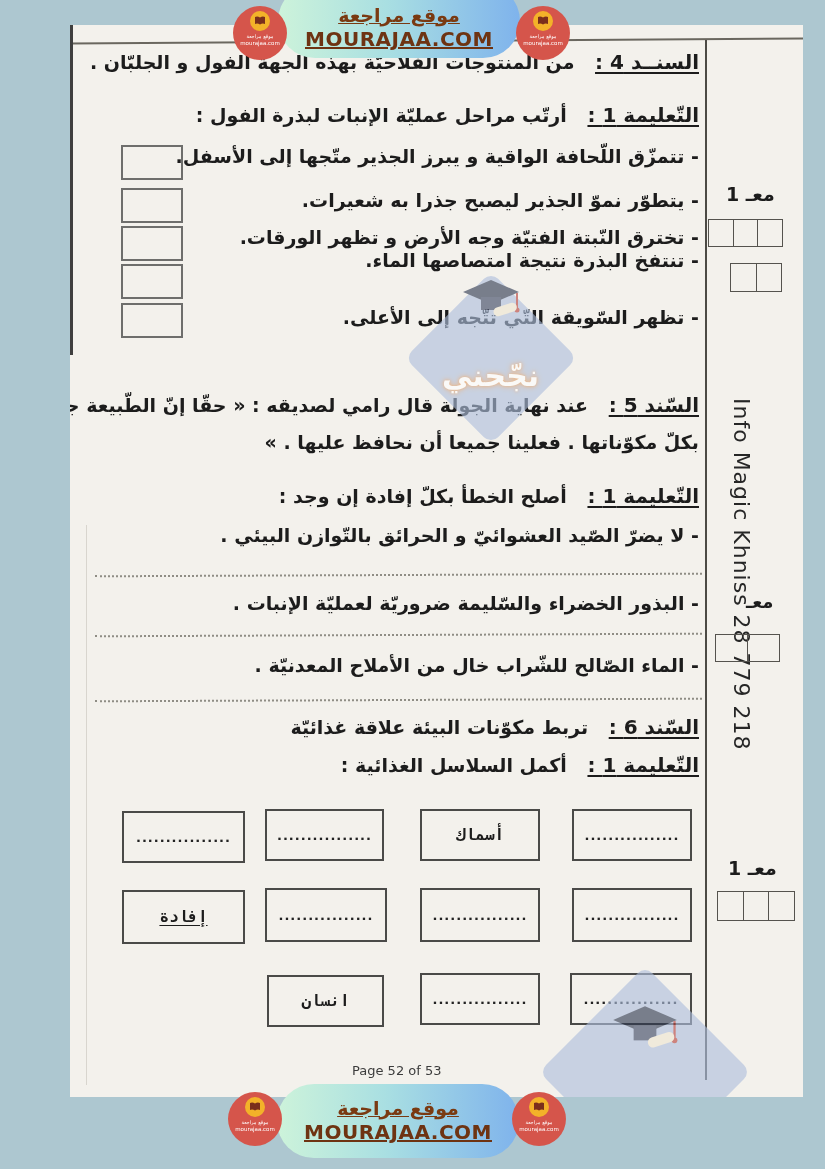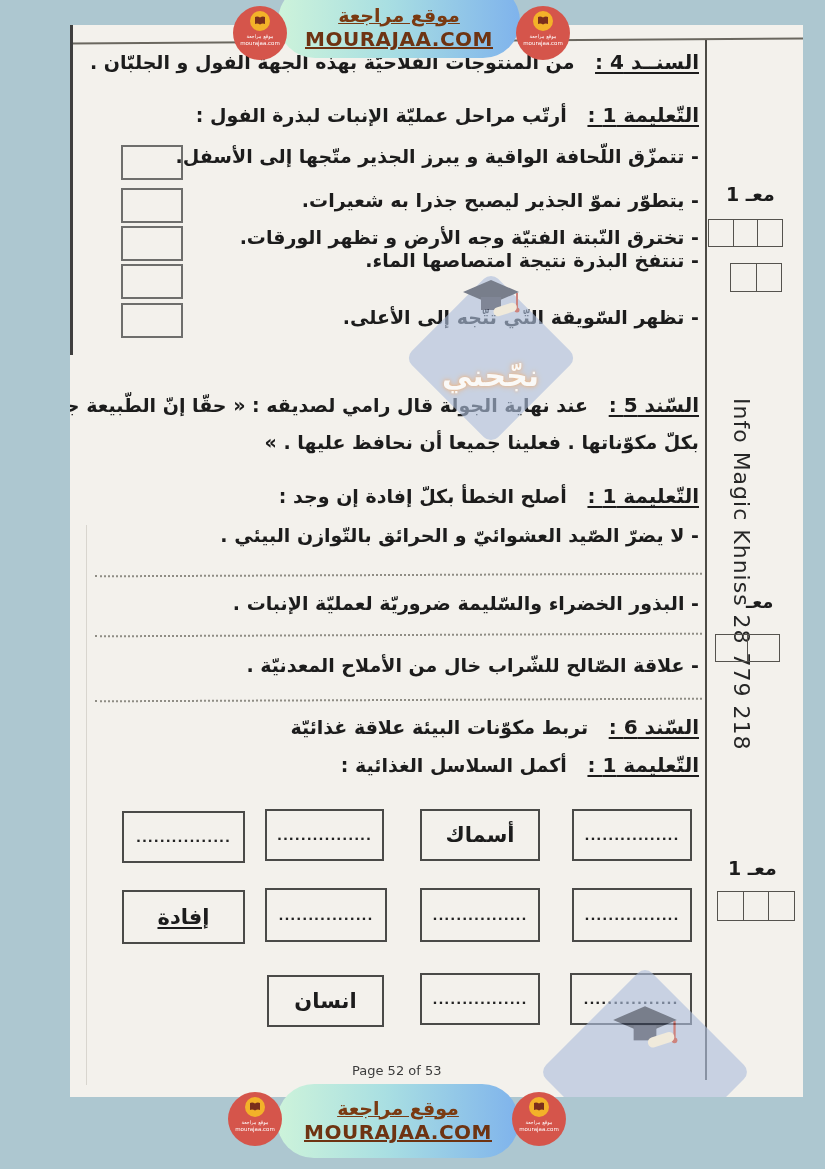--- a/index.html
+++ b/index.html
@@ -19,21 +19,21 @@
   .lbl{text-decoration:underline;text-underline-offset:3px;font-size:20px;padding-left:14px;}
   .dotline{position:absolute;left:25px;width:607px;height:0;border-top:2px dotted #8f8d85;transform:rotate(-0.25deg);}
 
   
   .cb{position:absolute;left:51px;width:58px;height:31px;border:2px solid #6e6e6c;background:transparent;}
 
   
   .fcbox{position:absolute;border:2px solid #4a4a48;display:flex;align-items:center;justify-content:center;
          background:transparent;}
   .fcdots{font-size:13px;font-weight:bold;letter-spacing:1px;color:#222;}
-  .fclabel{font-size:21px;font-weight:bold;color:#1c1c1c;direction:rtl;}
+  .fclabel{font-size:16px;font-weight:bold;color:#1c1c1c;direction:rtl;font-family:Liberation Mono, monospace;}
   .fclabel.u{text-decoration:underline;text-underline-offset:3px;}
 
   
   .grade{position:absolute;direction:rtl;font-weight:bold;font-size:19px;color:#1c1c1c;white-space:nowrap;}
   .cells{position:absolute;display:flex;border:1.5px solid #55534e;background:transparent;}
   .cells>div{flex:1;border-left:1.5px solid #55534e;}
   .cells>div:first-child{border-left:none;}
   .vstamp{position:absolute;left:650px;top:373px;height:380px;width:34px;writing-mode:vertical-rl;
           font-size:22px;color:#262626;letter-spacing:1px;white-space:nowrap;font-weight:500;}
 
@@ -99,21 +99,21 @@
     <div class="line" style="top:406px">بكلّ مكوّناتها . فعلينا جميعا أن نحافظ عليها . »</div>
     <div class="line" style="top:459px">
       <span class="lbl">التّعليمة 1 :</span>
       <span>أصلح الخطأ بكلّ إفادة إن وجد :</span>
     </div>
 
     <div class="line" style="top:499px">- لا يضرّ الصّيد العشوائيّ و الحرائق بالتّوازن البيئي .</div>
     <div class="dotline" style="top:549px"></div>
     <div class="line" style="top:567px">- البذور الخضراء والسّليمة ضروريّة لعمليّة الإنبات .</div>
     <div class="dotline" style="top:609px"></div>
-    <div class="line" style="top:629px">- علاقة الصّالح للشّراب خال من الأملاح المعدنيّة .</div>
+    <div class="line" style="top:629px">- الماء الصّالح للشّراب خال من الأملاح المعدنيّة .</div>
     <div class="dotline" style="top:674px"></div>
 
     <div class="line" style="top:690px">
       <span class="lbl">السّند 6 :</span>
       <span>تربط مكوّنات البيئة علاقة غذائيّة</span>
     </div>
     <div class="line" style="top:728px">
       <span class="lbl">التّعليمة 1 :</span>
       <span>أكمل السلاسل الغذائية :</span>
     </div>

